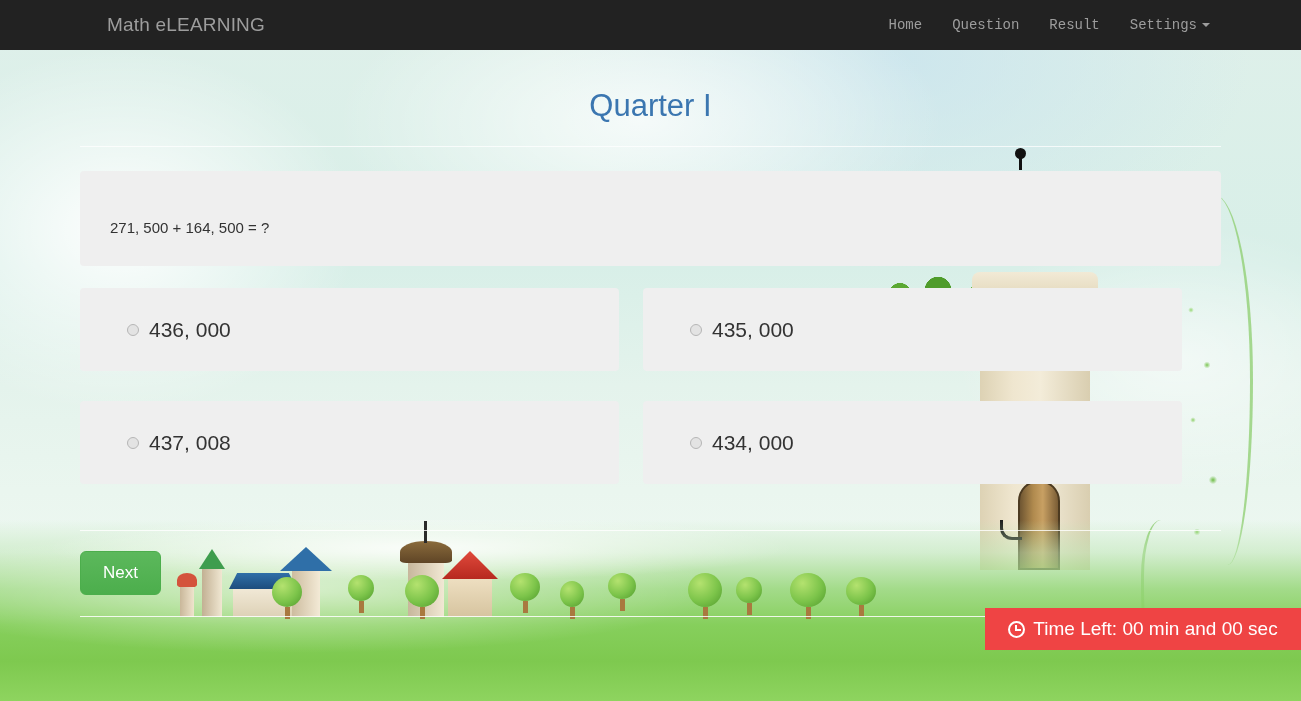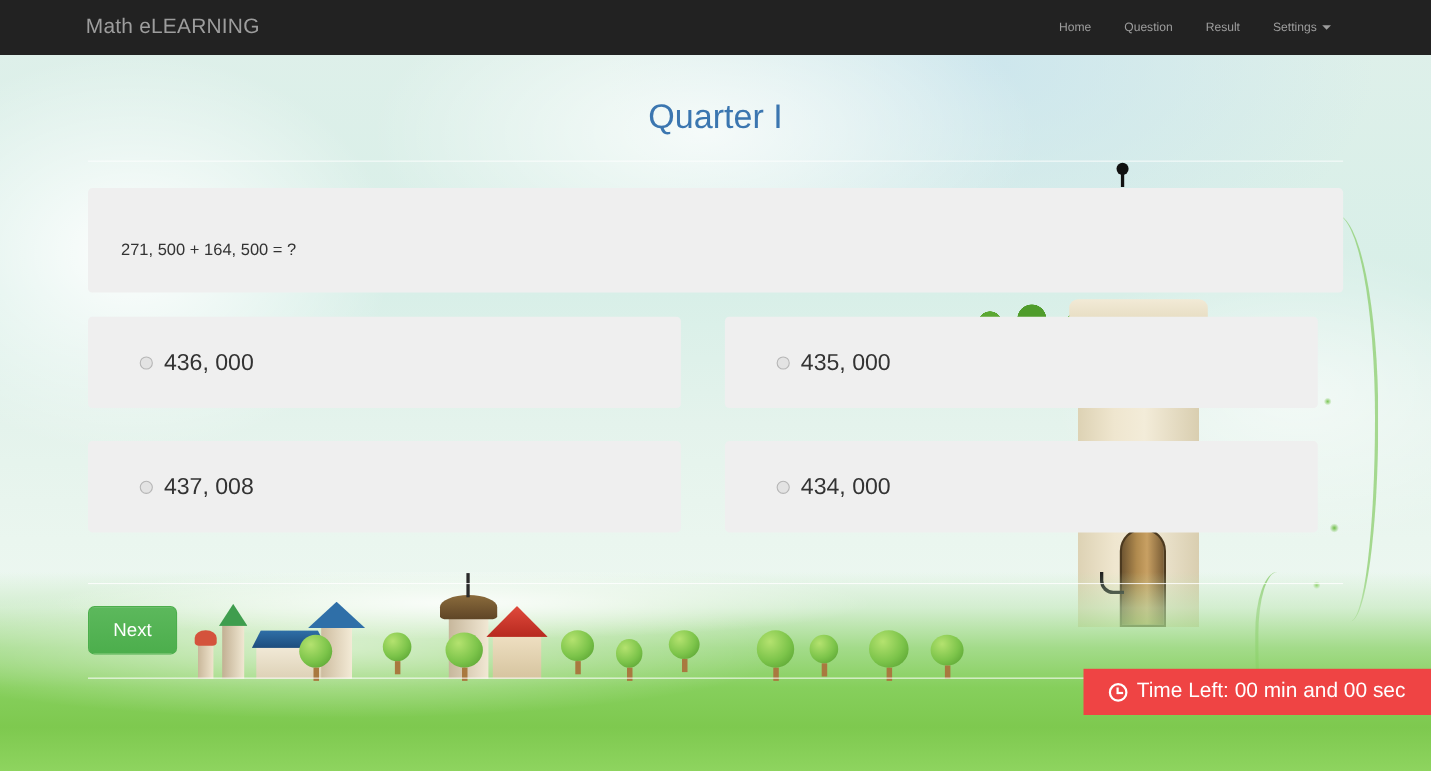--- a/index.html
+++ b/index.html
@@ -189,41 +189,43 @@
   
   .navbar {
     position: absolute;
     left: 0; top: 0; right: 0;
     height: 50px;
     background: #222222;
     z-index: 30;
     display: flex;
     align-items: center;
     justify-content: space-between;
+    padding-left: 29px;
   }
   .brand {
     margin-left: 78px;
     color: #9d9d9d;
     font-size: 19px;
     letter-spacing: 0.2px;
     text-decoration: none;
   }
   .nav-links {
     display: flex;
     align-items: center;
     margin-right: 76px;
     list-style: none;
   }
   .nav-links li a {
     display: block;
     padding: 0 15px;
     color: #9d9d9d;
-    font-size: 11px;
+    font-size: 14px;
     text-decoration: none;
     line-height: 50px;
+    font-family: Liberation Mono, monospace;
   }
   .caret {
     display: inline-block;
     margin-left: 5px;
     width: 0; height: 0;
     border-left: 4px solid transparent;
     border-right: 4px solid transparent;
     border-top: 4px solid #9d9d9d;
     vertical-align: middle;
   }
@@ -269,21 +271,21 @@
     font-size: 15px;
     color: #333333;
     margin-top: 20px;
   }
 
   .options {
     width: 1141px;
     margin: 22px auto 0;
     display: flex;
     flex-wrap: wrap;
-    gap: 30px 40px;
+    gap: 30px 24px;
   }
   .option {
     width: 539px;
     height: 83px;
     background: #efefef;
     border-radius: 4px;
     display: flex;
     align-items: center;
     padding-left: 47px;
     cursor: pointer;

